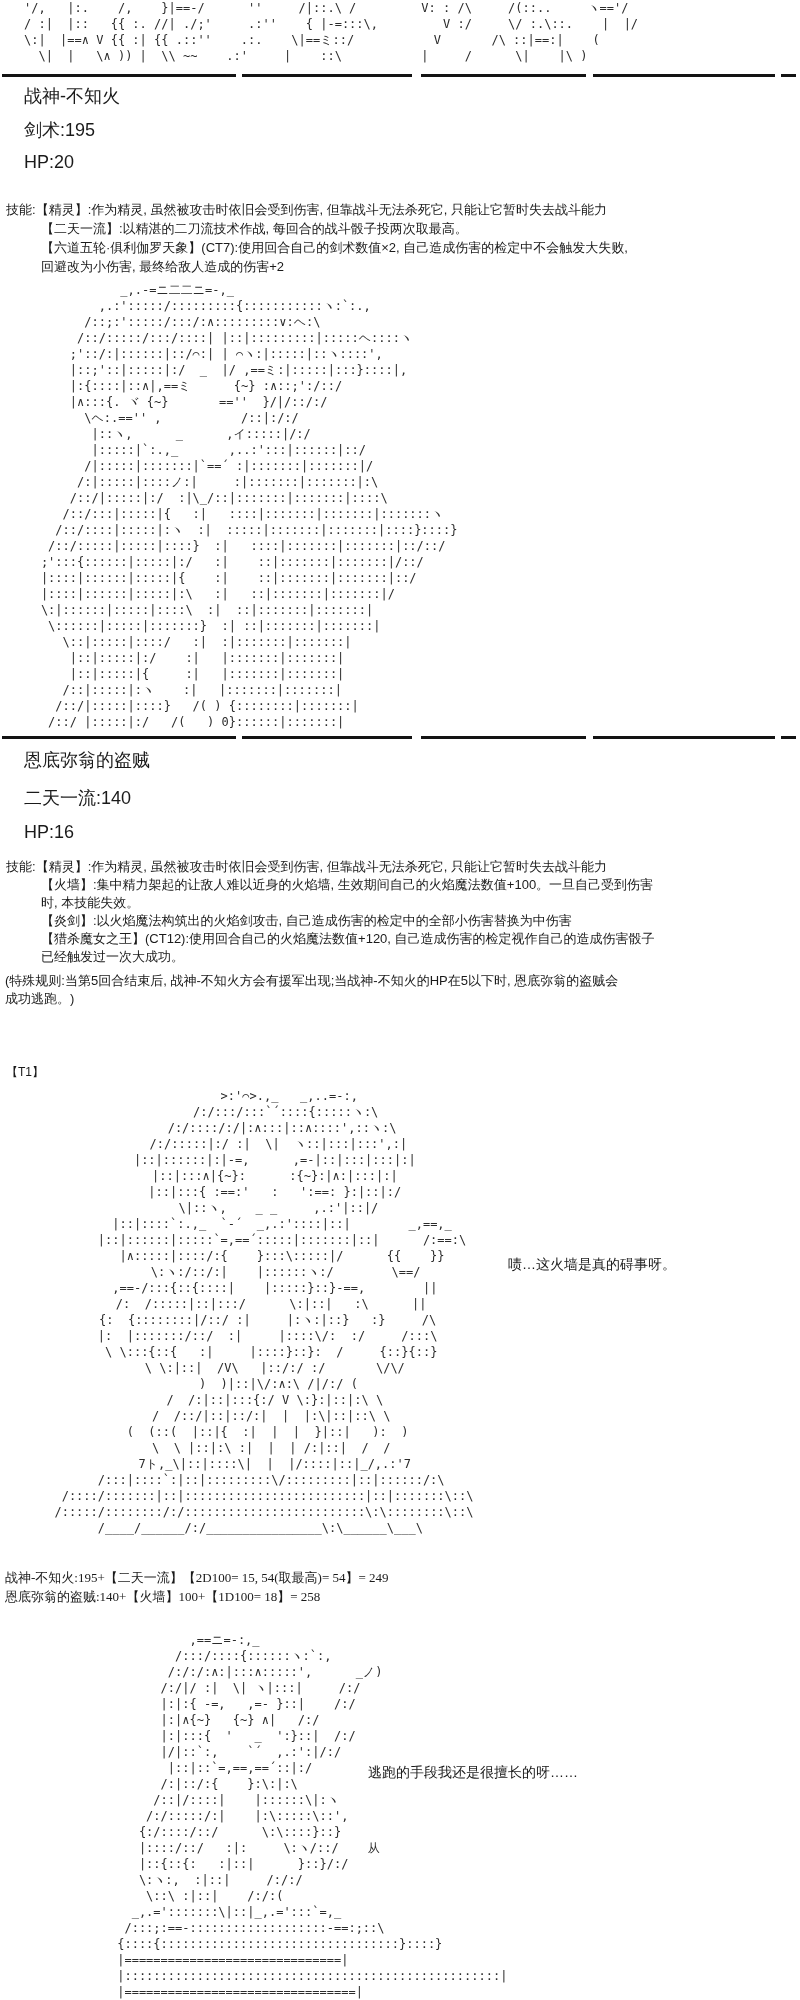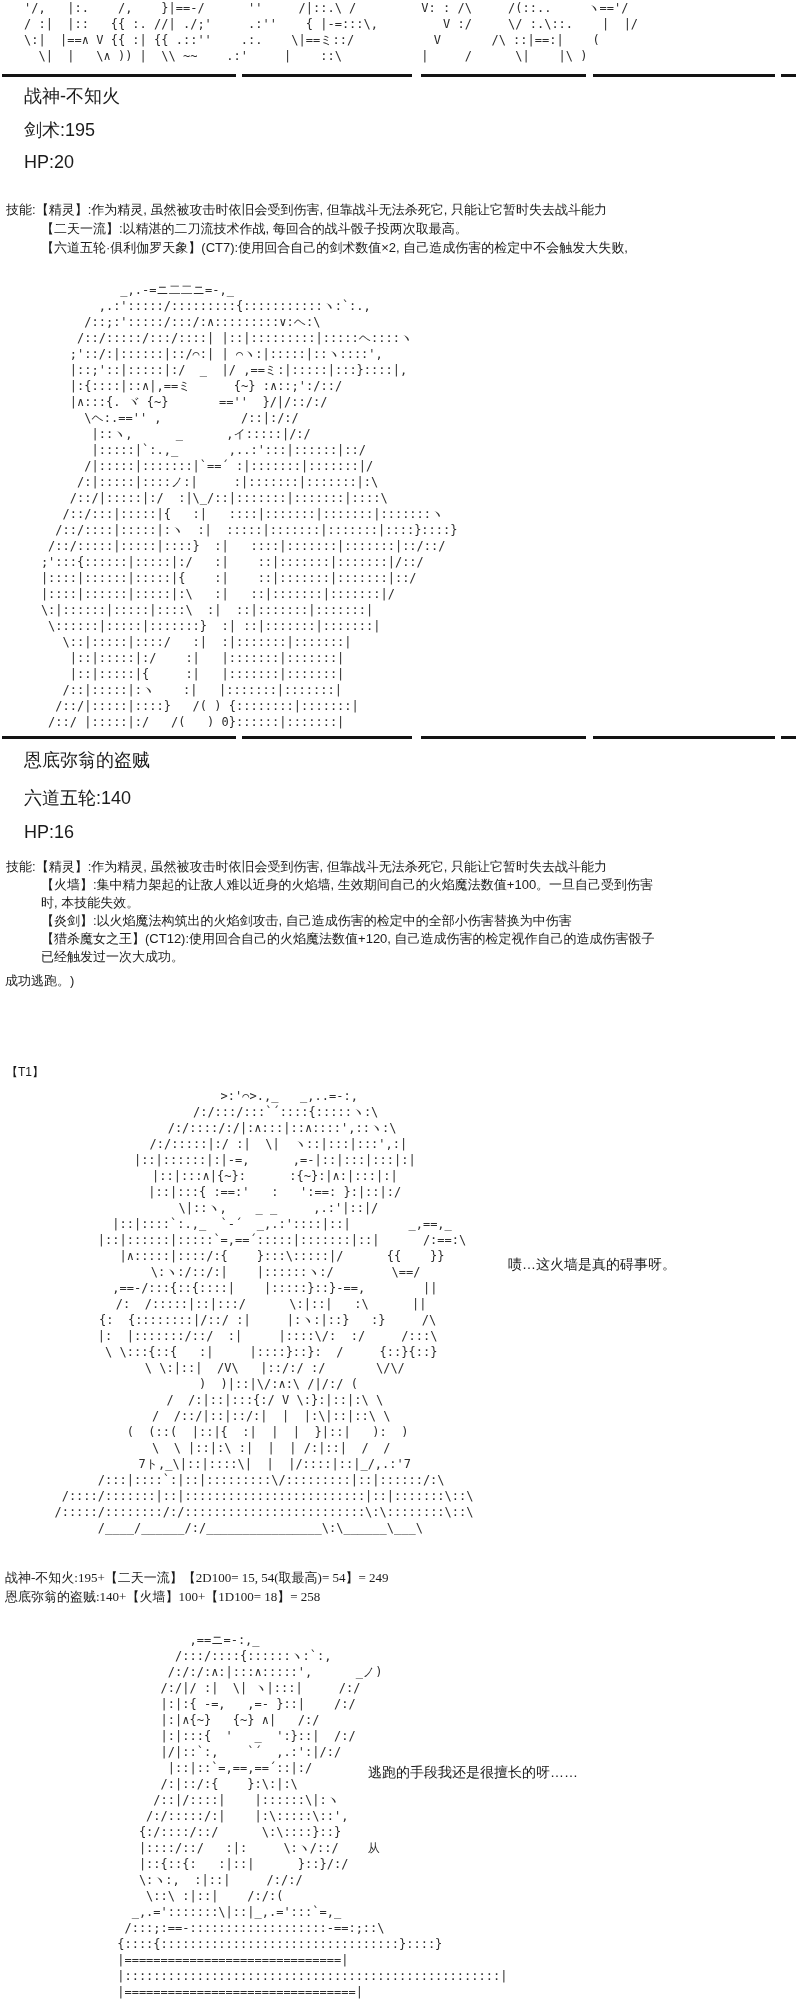--- a/index.html
+++ b/index.html
@@ -58,20 +58,21 @@
 
 <div class="hr" style="top:74px;"></div>
 
 <div class="tline" style="top:84px;">战神-不知火</div>
 <div class="tline" style="top:118px;">剑术:195</div>
 <div class="tline" style="top:152px;">HP:20</div>
 <div class="skills sk1" style="top:200px;">
   <div><span>技能:</span><span>【精灵】:作为精灵, 虽然被攻击时依旧会受到伤害, 但靠战斗无法杀死它, 只能让它暂时失去战斗能力</span></div>
   <div class="ind">【二天一流】:以精湛的二刀流技术作战, 每回合的战斗骰子投两次取最高。</div>
   <div class="ind">【六道五轮·俱利伽罗天象】(CT7):使用回合自己的剑术数值×2, 自己造成伤害的检定中不会触发大失败,</div>
+  <div class="ind">回避改为小伤害, 最终给敌人造成的伤害+2</div>
 </div>
 
 <pre class="aa" style="top:282px; left:12px;">               _,.-=ニ二二ニ=-,_
             ,.:':::::/:::::::::{:::::::::::ヽ:`:.,
           /::;:':::::/:::/:∧:::::::::∨:ヘ:\
          /::/:::::/:::/::::| |::|:::::::::|:::::ヘ::::ヽ
         ;'::/:|::::::|::/⌒:| | ⌒ヽ:|:::::|::ヽ::::',
         |::;'::|:::::|:/  _  |/ ,==ミ:|:::::|:::}::::|,
         |:{::::|::∧|,==ミ      {~} :∧::;':/::/
         |∧:::{. ヾ {~}       ==''  }/|/::/:/
@@ -92,32 +93,33 @@
        \::|:::::|::::/   :|  :|:::::::|:::::::|
         |::|:::::|:/    :|   |:::::::|:::::::|
         |::|:::::|{     :|   |:::::::|:::::::|
        /::|:::::|:ヽ    :|   |:::::::|:::::::|
       /::/|:::::|::::}   /( ) {::::::::|:::::::|
      /::/ |:::::|:/   /(   ) 0}::::::|:::::::|</pre>
 
 <div class="hr" style="top:736px;"></div>
 
 <div class="tline" style="top:748px;">恩底弥翁的盗贼</div>
-<div class="tline" style="top:786px;">六道五轮:140</div>
+<div class="tline" style="top:786px;">二天一流:140</div>
 <div class="tline" style="top:822px;">HP:16</div>
 <div class="skills sk2" style="top:858px;">
   <div><span>技能:</span><span>【精灵】:作为精灵, 虽然被攻击时依旧会受到伤害, 但靠战斗无法杀死它, 只能让它暂时失去战斗能力</span></div>
   <div class="ind">【火墙】:集中精力架起的让敌人难以近身的火焰墙, 生效期间自己的火焰魔法数值+100。一旦自己受到伤害</div>
   <div class="ind">时, 本技能失效。</div>
   <div class="ind">【炎剑】:以火焰魔法构筑出的火焰剑攻击, 自己造成伤害的检定中的全部小伤害替换为中伤害</div>
   <div class="ind">【猎杀魔女之王】(CT12):使用回合自己的火焰魔法数值+120, 自己造成伤害的检定视作自己的造成伤害骰子</div>
   <div class="ind">已经触发过一次大成功。</div>
 </div>
 
 <div class="special" style="top:972px;">
+  <div>(特殊规则:当第5回合结束后, 战神-不知火方会有援军出现;当战神-不知火的HP在5以下时, 恩底弥翁的盗贼会</div>
   <div>成功逃跑。)</div>
 </div>
 
 <div class="turn-marker" style="top:1064px;">【T1】</div>
 
 <pre class="aa" style="top:1088px; left:40px;text-align:center;">         &gt;:'⌒&gt;.,_   _,..=-:,
         /:/:::/:::`´::::{:::::ヽ:\
        /:/::::/:/|:∧:::|::∧::::',::ヽ:\
       /:/:::::|:/ :|  \|  ヽ::|:::|:::',:|
      |::|::::::|:|-=,      ,=-|::|:::|:::|:|

